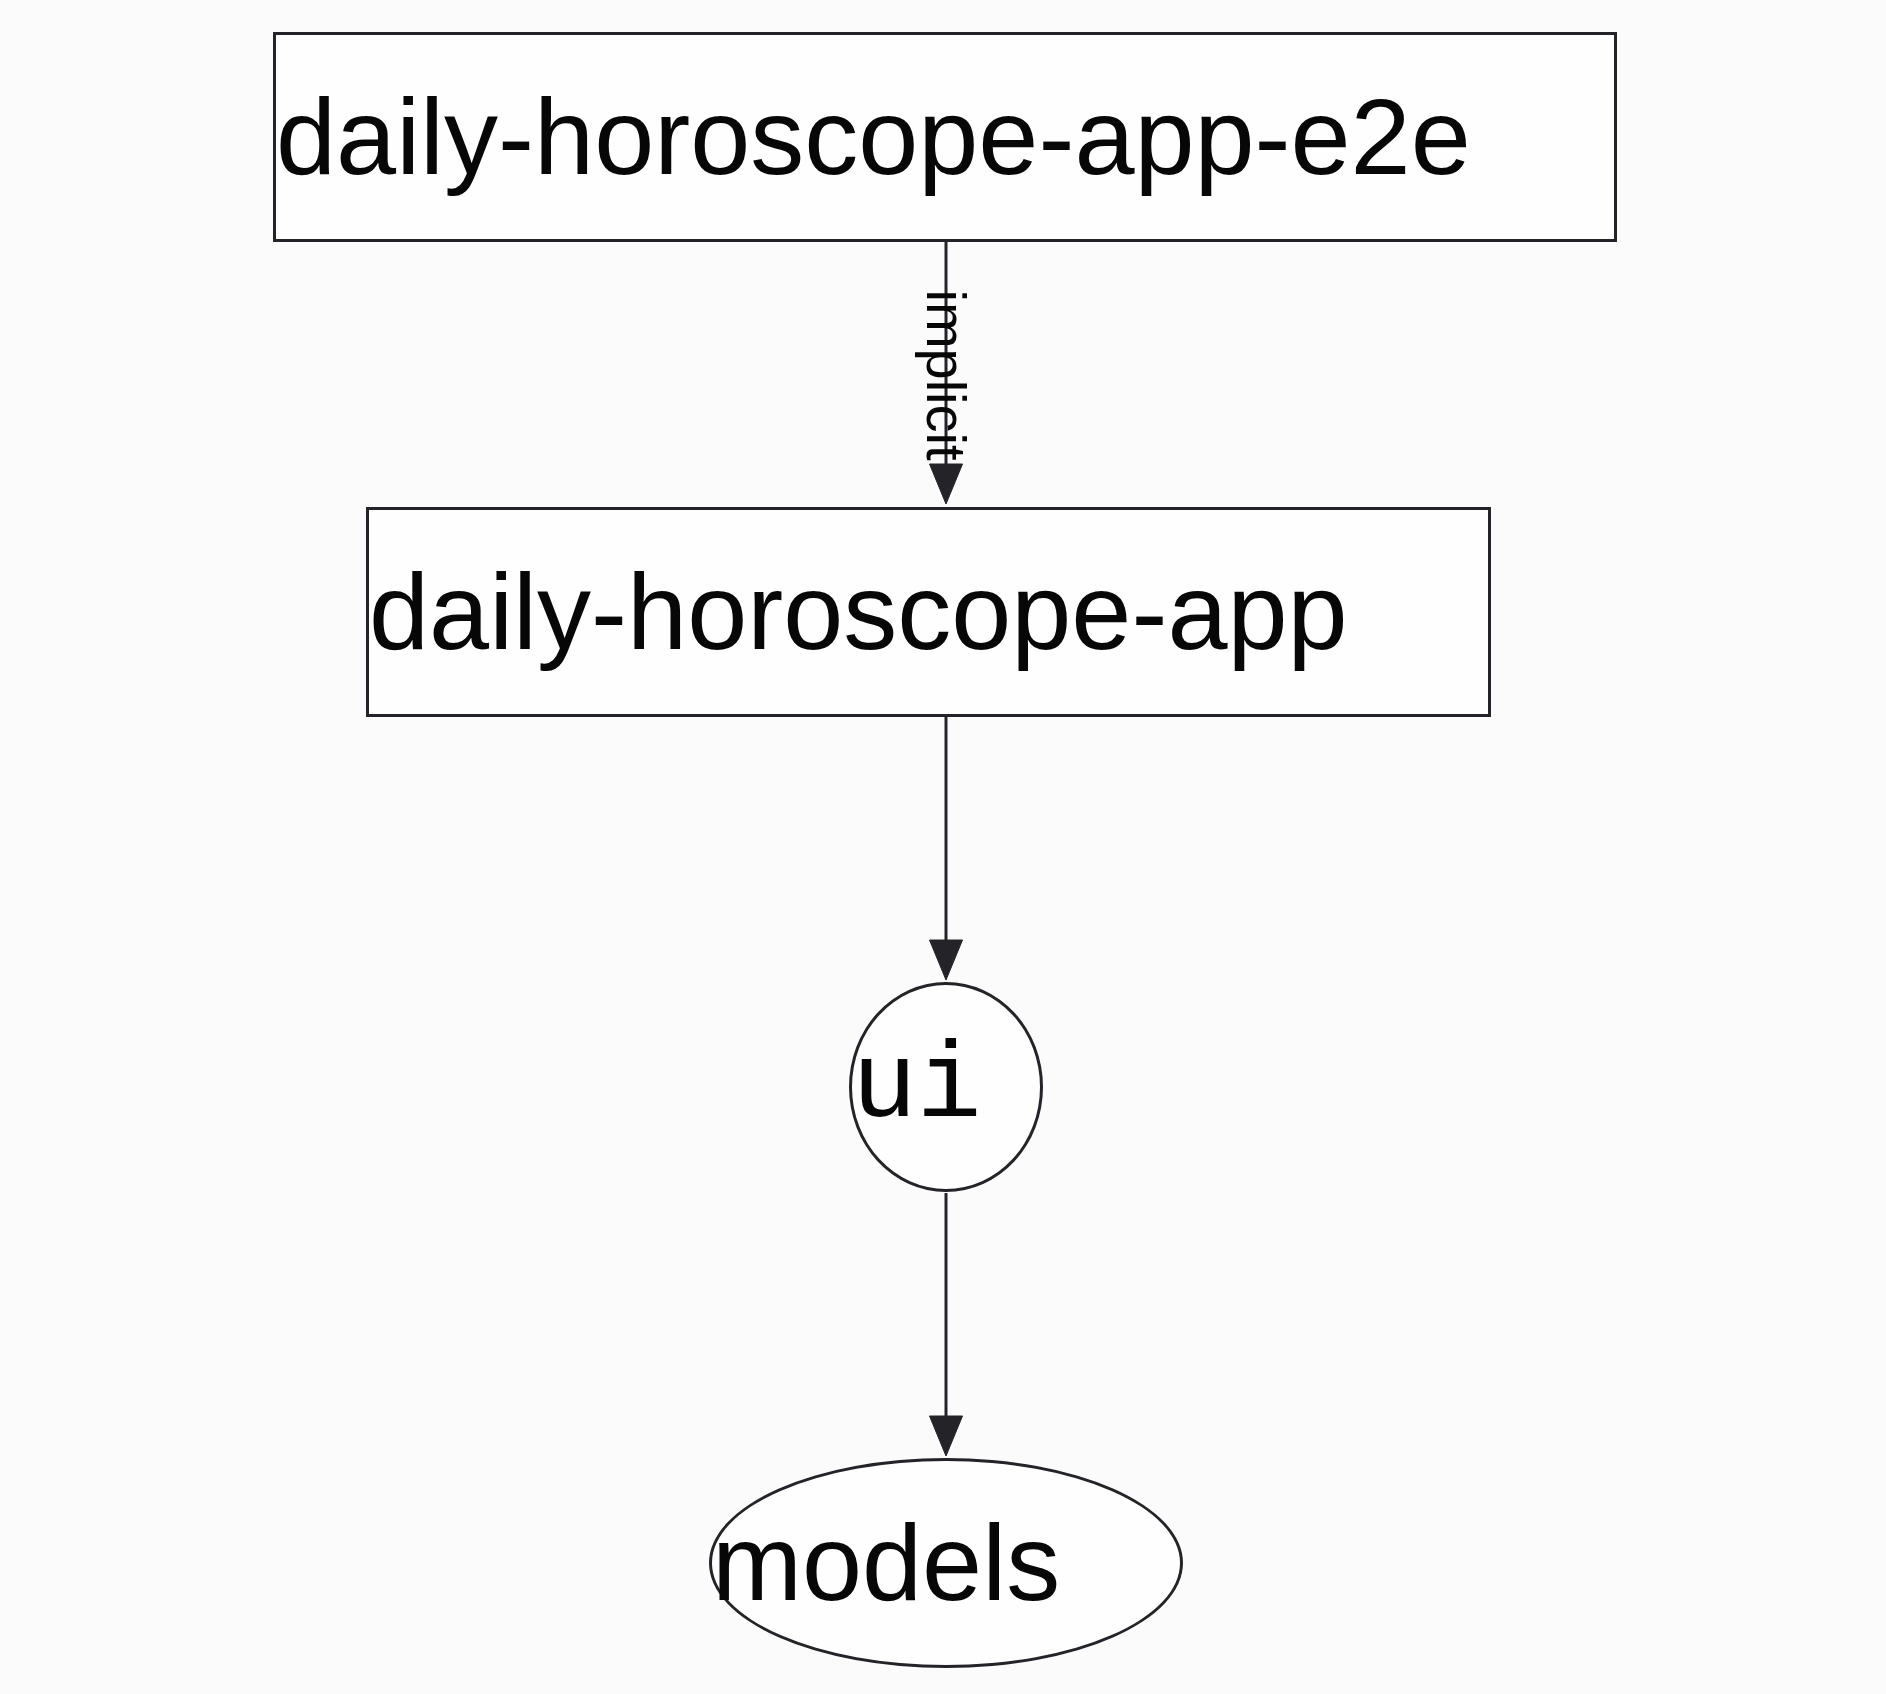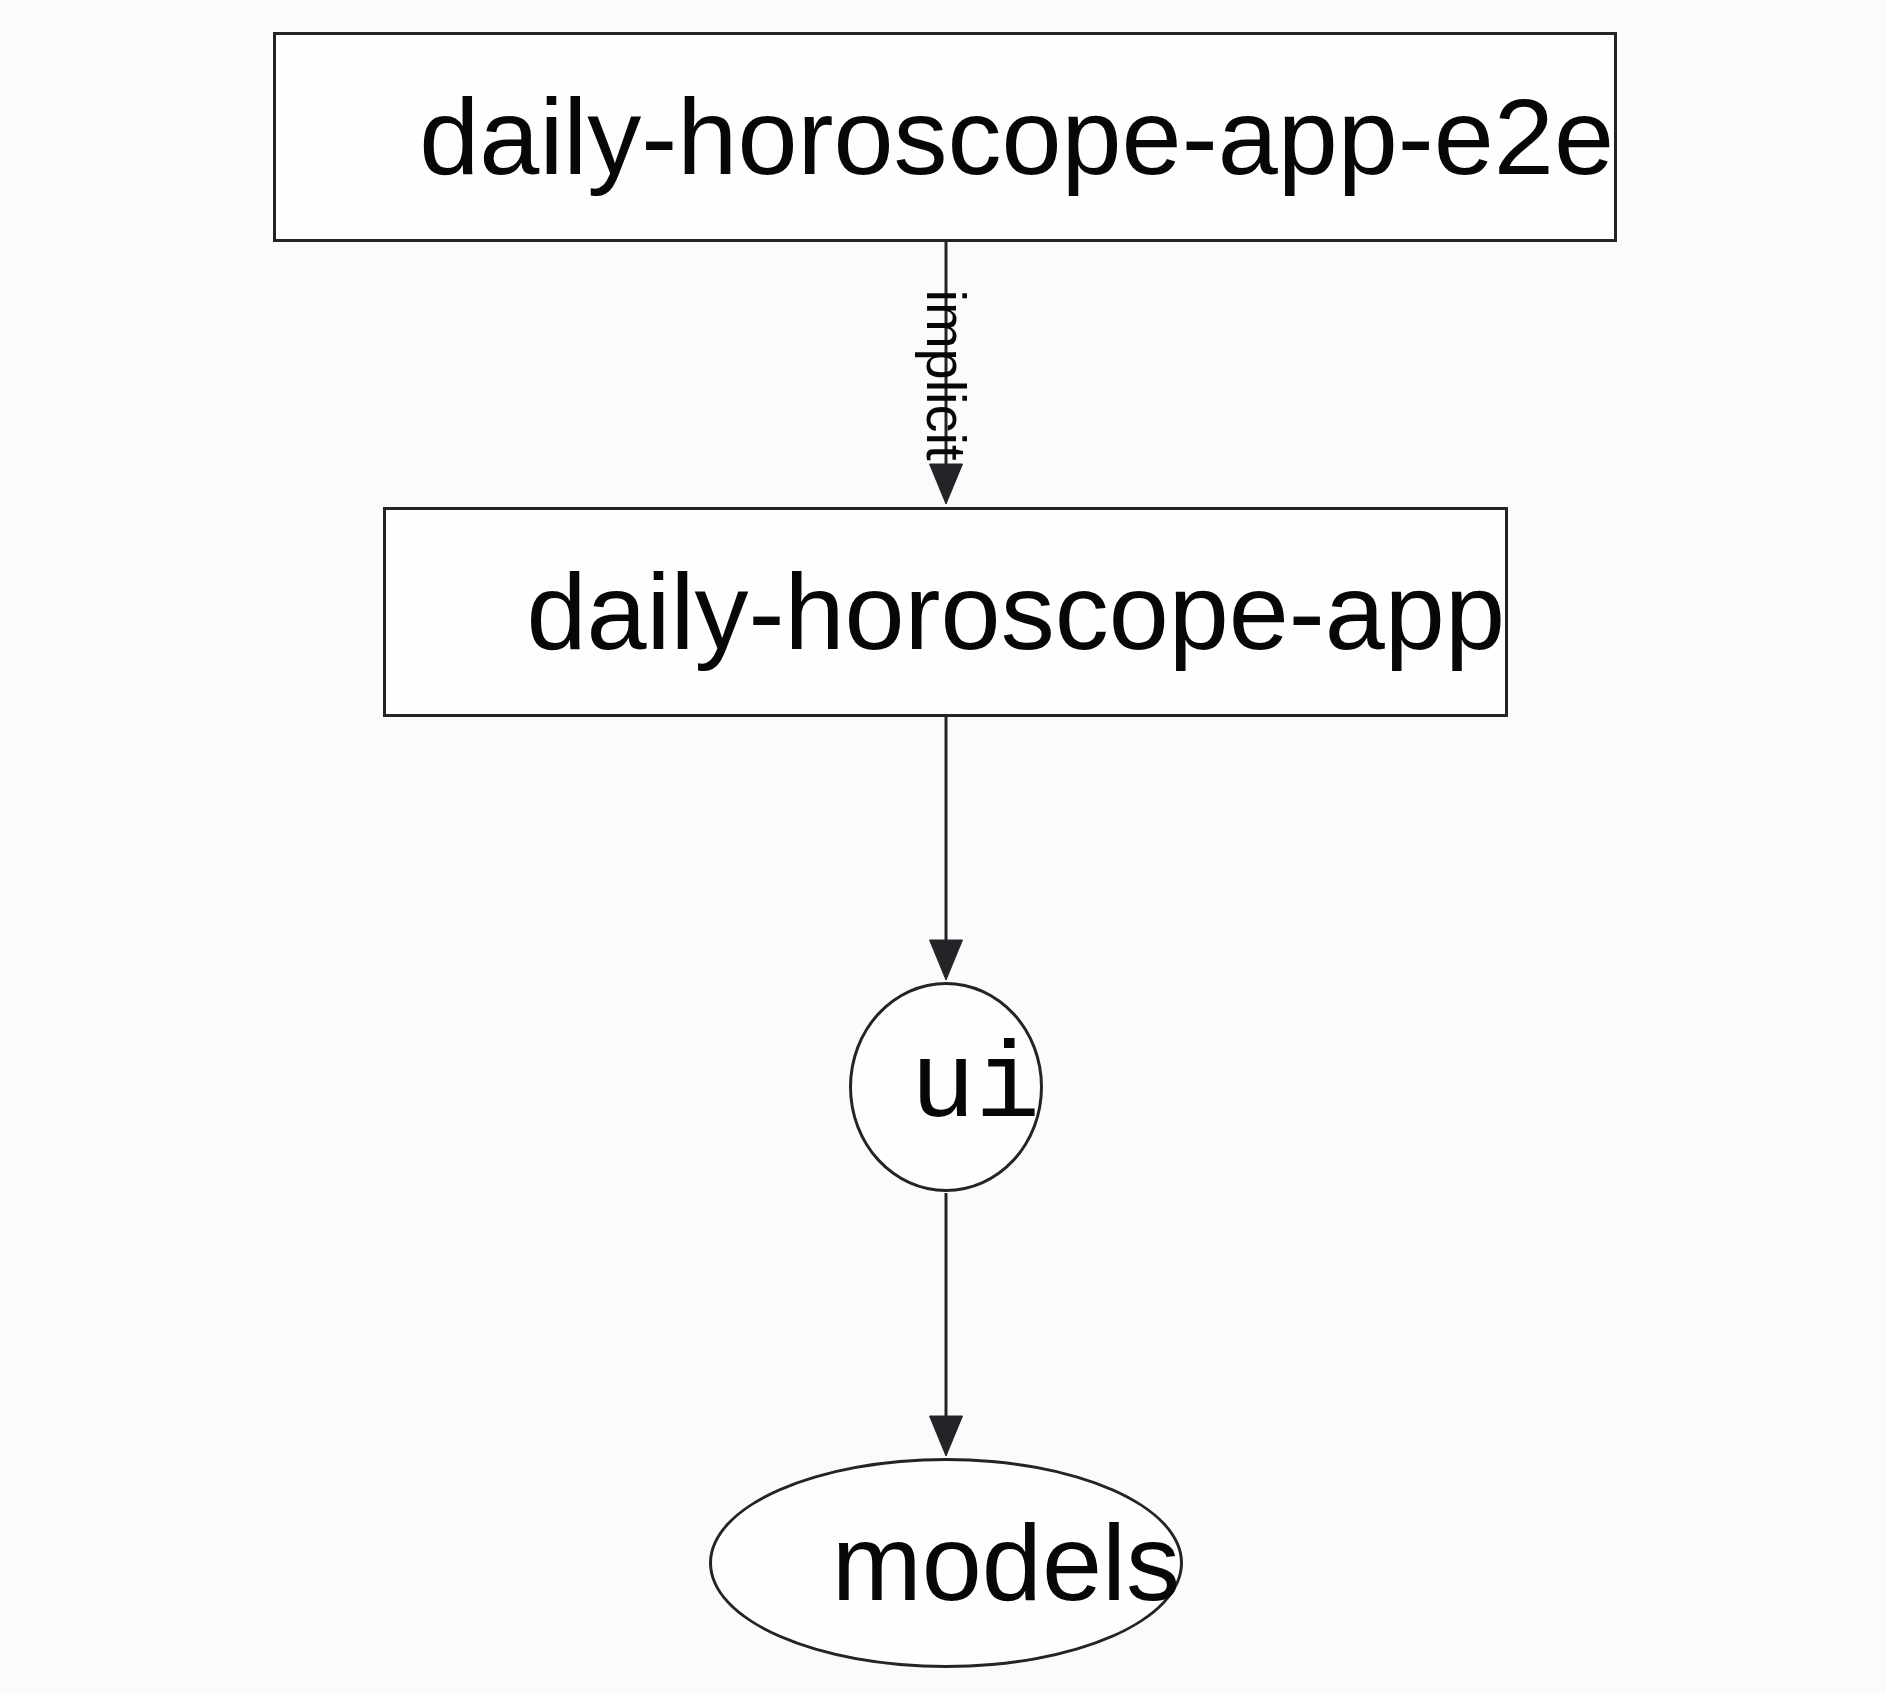--- a/index.html
+++ b/index.html
@@ -32,34 +32,34 @@
     stroke-width:3;
   }
   .edges-layer polygon{
     fill:var(--stroke);
     stroke:var(--stroke);
   }
   .node{
     position:absolute;
     display:flex;
     align-items:center;
-    justify-content:flex-end;
+    justify-content:flex-start;
     background:var(--node-fill);
     border:3px solid var(--stroke);
     color:var(--text);
     font-size:108px;
     line-height:1;
     white-space:nowrap;
   }
   .node-rect-e2e{
     left:273px;top:32px;
     width:1344px;height:210px;
   }
   .node-rect-app{
-    left:383px;top:507px;
+    left:366px;top:507px;
     width:1125px;height:210px;
   }
   .node-ellipse{
     border-radius:50%;
   }
   .node-ellipse-ui{
     left:849px;top:982px;
     width:194px;height:210px;font-family:Liberation Mono, monospace;
   }
   .node-ellipse-models{

